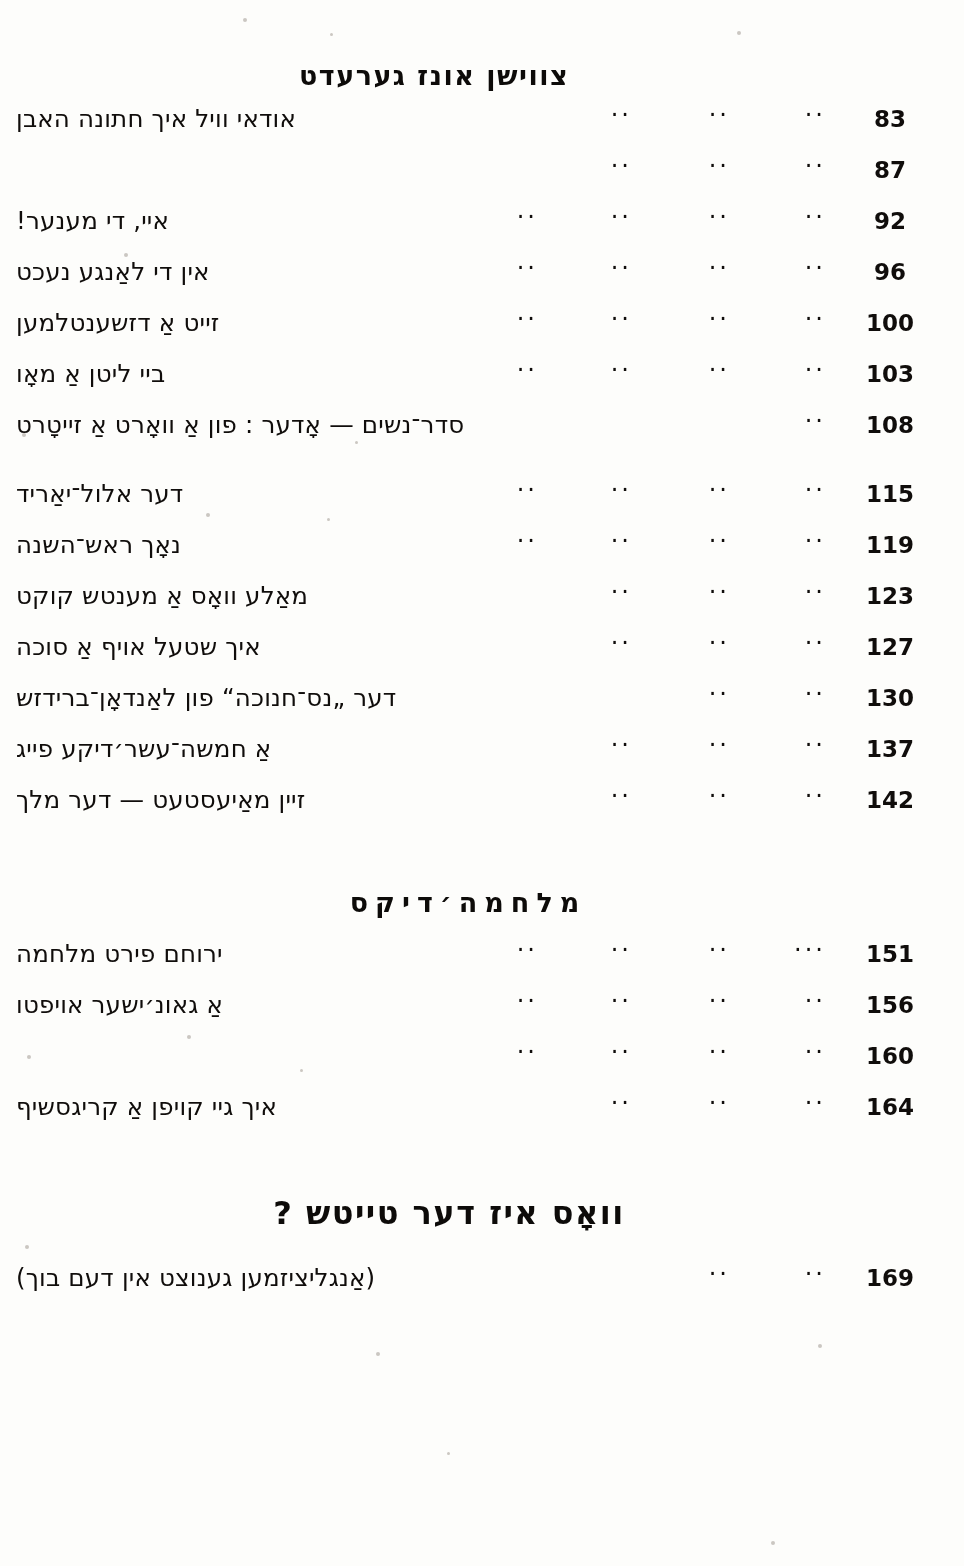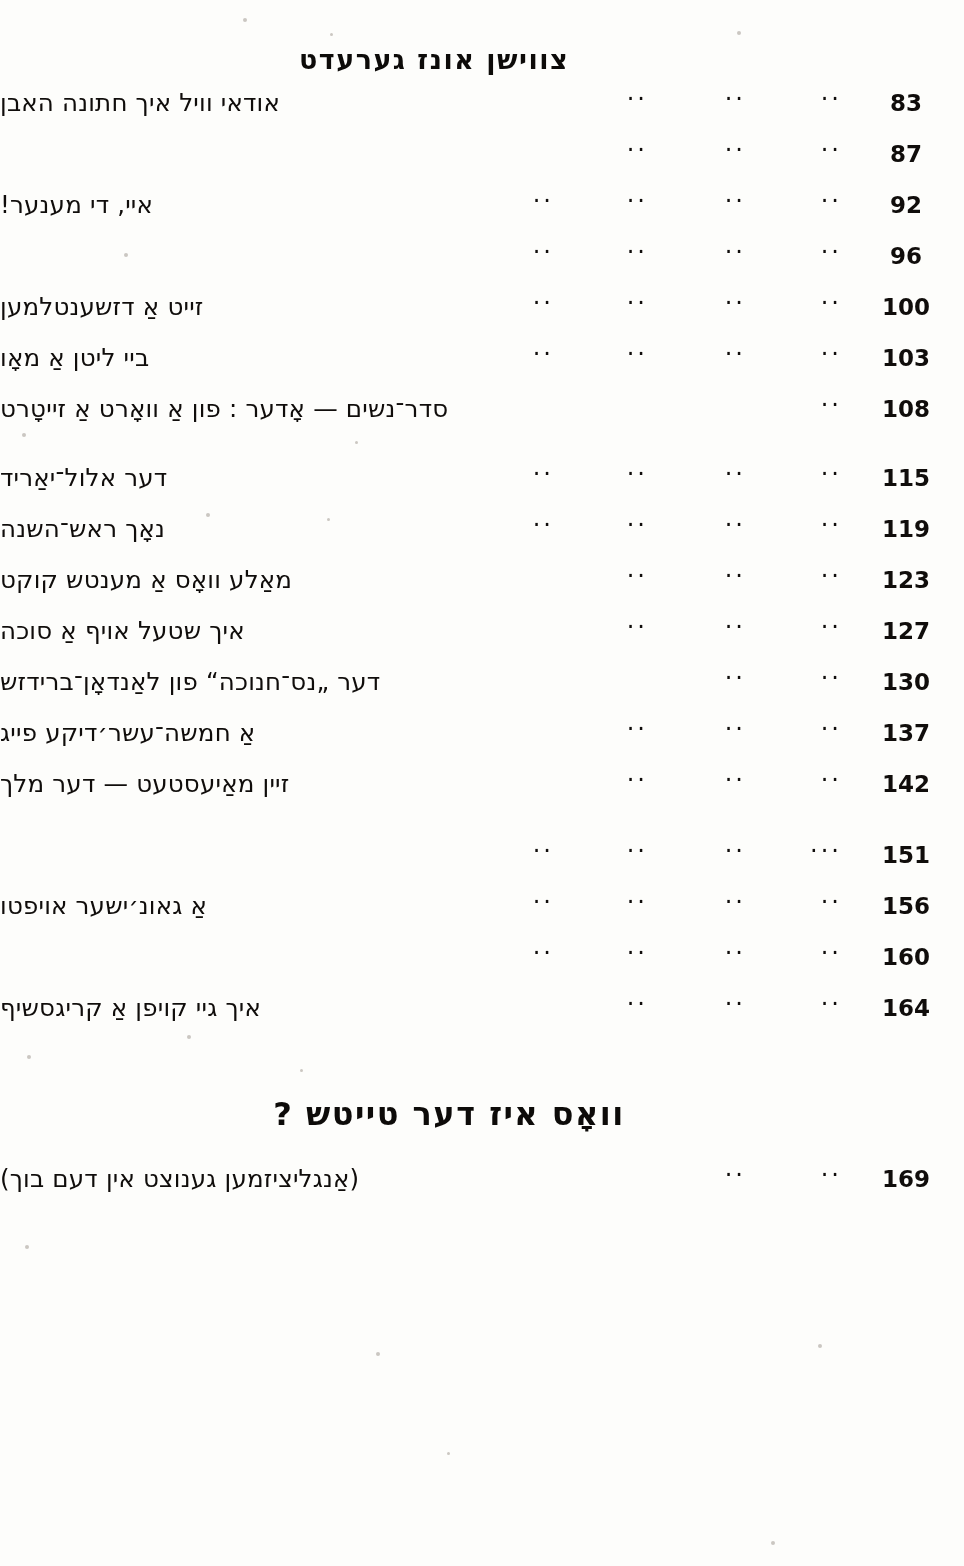--- a/index.html
+++ b/index.html
@@ -24,21 +24,21 @@
   }
   .speck {
     position: absolute;
     background: #b9b4ae;
     border-radius: 50%;
     opacity: 0.75;
   }
 
   .content {
     position: relative;
-    padding: 0;
+    padding: 16px;
   }
 
   .section-head {
     text-align: center;
     font-weight: bold;
     letter-spacing: 2px;
     direction: rtl;
     color: #0d0b09;
   }
   .sec1-head {
@@ -166,20 +166,21 @@
         <span class="entry-title">איי, די מענער!</span>
       </li>
       <li class="toc-row">
         <span class="page-num">96</span>
         <span class="leaders">
           <span style="right:0;">..</span>
             <span style="right:96px;">..</span>
             <span style="right:194px;">..</span>
             <span style="right:288px;">..</span>
         </span>
+        <span class="entry-title">אין די לאַנגע נעכט</span>
       </li>
       <li class="toc-row">
         <span class="page-num">100</span>
         <span class="leaders">
           <span style="right:0;">..</span>
             <span style="right:96px;">..</span>
             <span style="right:194px;">..</span>
             <span style="right:288px;">..</span>
         </span>
         <span class="entry-title">זייט אַ דזשענטלמען</span>
@@ -264,30 +265,32 @@
         <span class="page-num">142</span>
         <span class="leaders">
           <span style="right:0;">..</span>
             <span style="right:96px;">..</span>
             <span style="right:194px;">..</span>
         </span>
         <span class="entry-title">זיין מאַיעסטעט — דער מלך</span>
       </li>
     </ul>
 
+    <div class="section-head sec3-head">מלחמה׳דיקס</div>
 
     <ul class="toc list-block-3">
       <li class="toc-row">
         <span class="page-num">151</span>
         <span class="leaders">
           <span style="right:0;">...</span>
             <span style="right:96px;">..</span>
             <span style="right:194px;">..</span>
             <span style="right:288px;">..</span>
         </span>
+        <span class="entry-title">ירוחם פירט מלחמה</span>
       </li>
       <li class="toc-row">
         <span class="page-num">156</span>
         <span class="leaders">
           <span style="right:0;">..</span>
             <span style="right:96px;">..</span>
             <span style="right:194px;">..</span>
             <span style="right:288px;">..</span>
         </span>
         <span class="entry-title">אַ גאונ׳ישער אויפטו</span>

